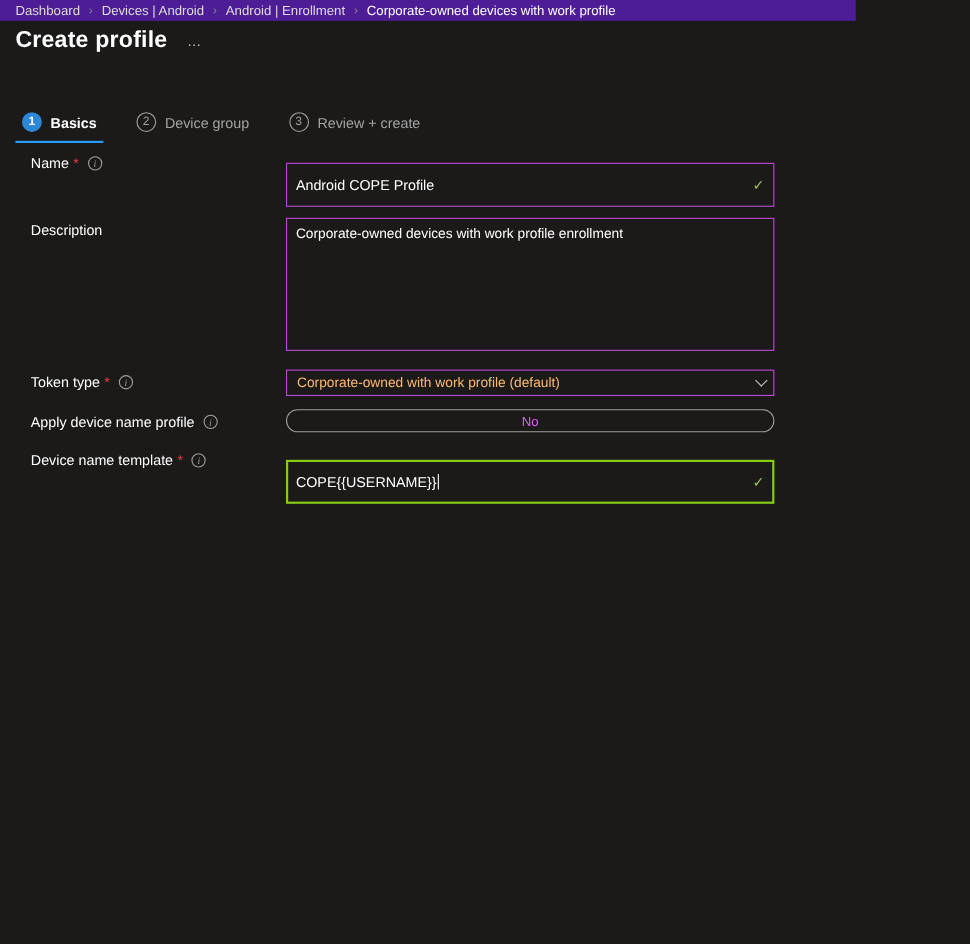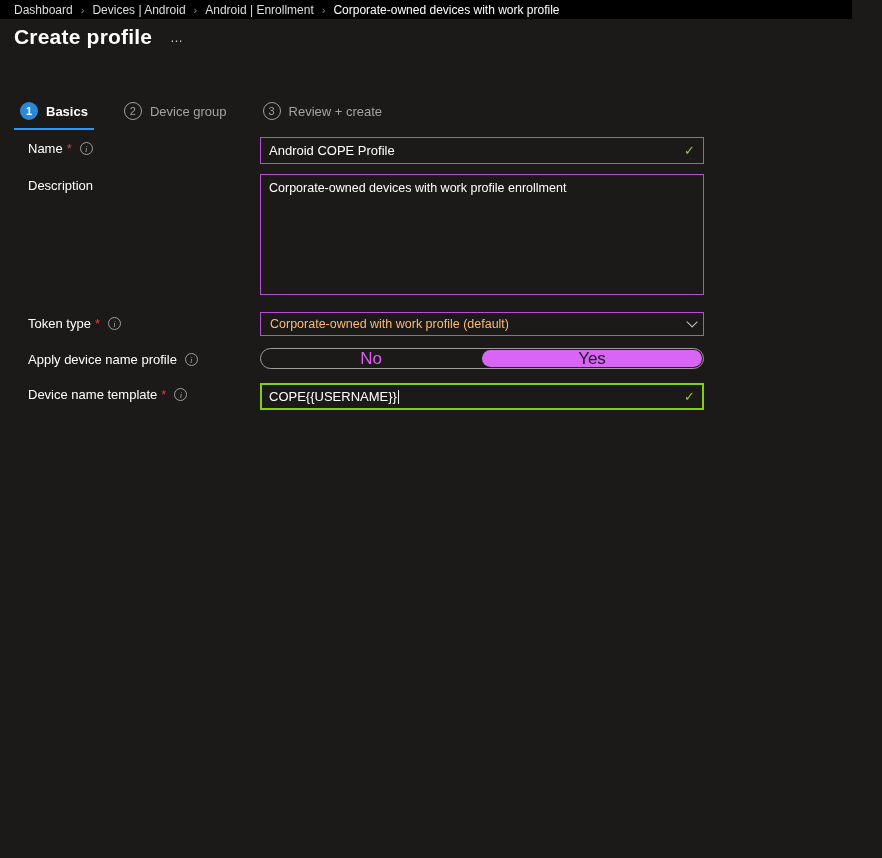--- a/index.html
+++ b/index.html
@@ -1,22 +1,22 @@
 <!DOCTYPE html>
 <html><head>
 <meta charset="utf-8">
 <style>
   * { margin:0; padding:0; box-sizing:border-box; }
   html,body { width:882px; height:858px; background:#1b1a19; overflow:hidden;
               font-family:"Liberation Sans", sans-serif; }
   .screen { position:relative; width:882px; height:858px; background:#1b1a19; }
 
   
-  .topbar { position:absolute; top:0; left:0; width:852px; height:19px;
-            background:#000000; display:flex; align-items:center; padding-left:14px;
+  .topbar { position:absolute; top:0; left:0; width:778px; height:19px;
+            background:#4c1d95; display:flex; align-items:center; padding-left:14px;
             font-size:12px; }
   .crumb-link { color:#dedddc; cursor:pointer; white-space:nowrap; }
   .crumb-current { color:#ffffff; white-space:nowrap; }
   .crumb-sep { color:#8a8886; margin:0 8px; font-size:11px; }
 
   
   .page-title { position:absolute; top:25px; left:14px; color:#ffffff;
                 font-size:21px; font-weight:bold; letter-spacing:0.2px; }
   .more-btn { position:absolute; top:30px; left:170px; color:#c8c6c4; font-size:13px;
               letter-spacing:1px; cursor:pointer; }
@@ -38,40 +38,40 @@
   .row { display:flex; align-items:flex-start;justify-content:flex-end; }
   .label-cell { width:232px; display:flex; align-items:center; padding-top:4px;
                 color:#ffffff; font-size:13px; }
   .req { color:#e13c3c; margin-left:4px; }
   .info-icon { display:inline-flex; align-items:center; justify-content:center;
                width:13px; height:13px; border:1px solid #a19f9d; border-radius:50%;
                color:#a19f9d; font-size:9px; margin-left:8px; font-family:"Liberation Serif", serif;
                font-style:italic; cursor:pointer; }
   .field-cell { width:444px; }
 
-  .text-input { width:444px; height:27px; border:1px solid #b94dd1; background:#1b1a19;
-                display:flex; align-items:center; padding:0 8px; color:#ffffff; font-size:13px; }
+  .text-input { width:444px; height:40px; border:1px solid #b94dd1; background:#1b1a19;
+                display:flex; align-items:center; padding:0 8px; color:#ffffff; font-size:13px;margin-top:11px; }
   .text-input .val { flex:0 0 auto; }
   .text-input .spacer { flex:1; }
   .check-icon { color:#92c353; font-size:13px; }
 
   .textarea { width:444px; height:121px; border:1px solid #b94dd1; background:#1b1a19;
               color:#ffffff; font-size:12.5px; padding:5px 8px; line-height:16px; }
 
   .dropdown { width:444px; height:24px; border:1px solid #b94dd1; background:#1b1a19;
               display:flex; align-items:center; padding:0 9px; color:#fdba74; font-size:12.5px;
               cursor:pointer; }
   .dropdown .spacer { flex:1; }
   .chevron { width:8px; height:8px; border-right:1.5px solid #c8c6c4;
              border-bottom:1.5px solid #c8c6c4; transform:rotate(45deg) translateY(-3px); }
 
   .toggle { width:444px; height:21px; border:1px solid #9f9d9b; border-radius:11px;
             display:flex; overflow:hidden; cursor:pointer; background:#1b1a19; }
   .toggle-opt { flex:1; display:flex; align-items:center; justify-content:center;
-                font-size:17px; }
+                font-size:12px; }
   .toggle-opt.off { color:#dd5ef2; }
   .toggle-opt.on { background:#d965f6; color:#1b1a19; border-radius:10px; margin:1px; }
 
   .text-input.focused { border:2px solid #84cc16; padding:0 7px; }
   .caret { width:1px; height:14px; background:#ffffff; margin-left:1px; }
 
   .mb10 { margin-bottom:10px; } .mb17 { margin-bottom:17px; }
   .mb12 { margin-bottom:12px; } .mb14 { margin-bottom:14px; }
 
   
@@ -159,21 +159,20 @@
     </div>
 
     <div class="row mb14">
       <div class="label-cell">
         <span>Apply device name profile</span>
         <span class="info-icon">i</span>
       </div>
       <div class="field-cell">
         <div class="toggle">
           <div class="toggle-opt off">No</div>
-          <div class="toggle-opt on">Yes</div>
         </div>
       </div>
     </div>
 
     <div class="row">
       <div class="label-cell">
         <span>Device name template</span>
         <span class="req">*</span>
         <span class="info-icon">i</span>
       </div>

